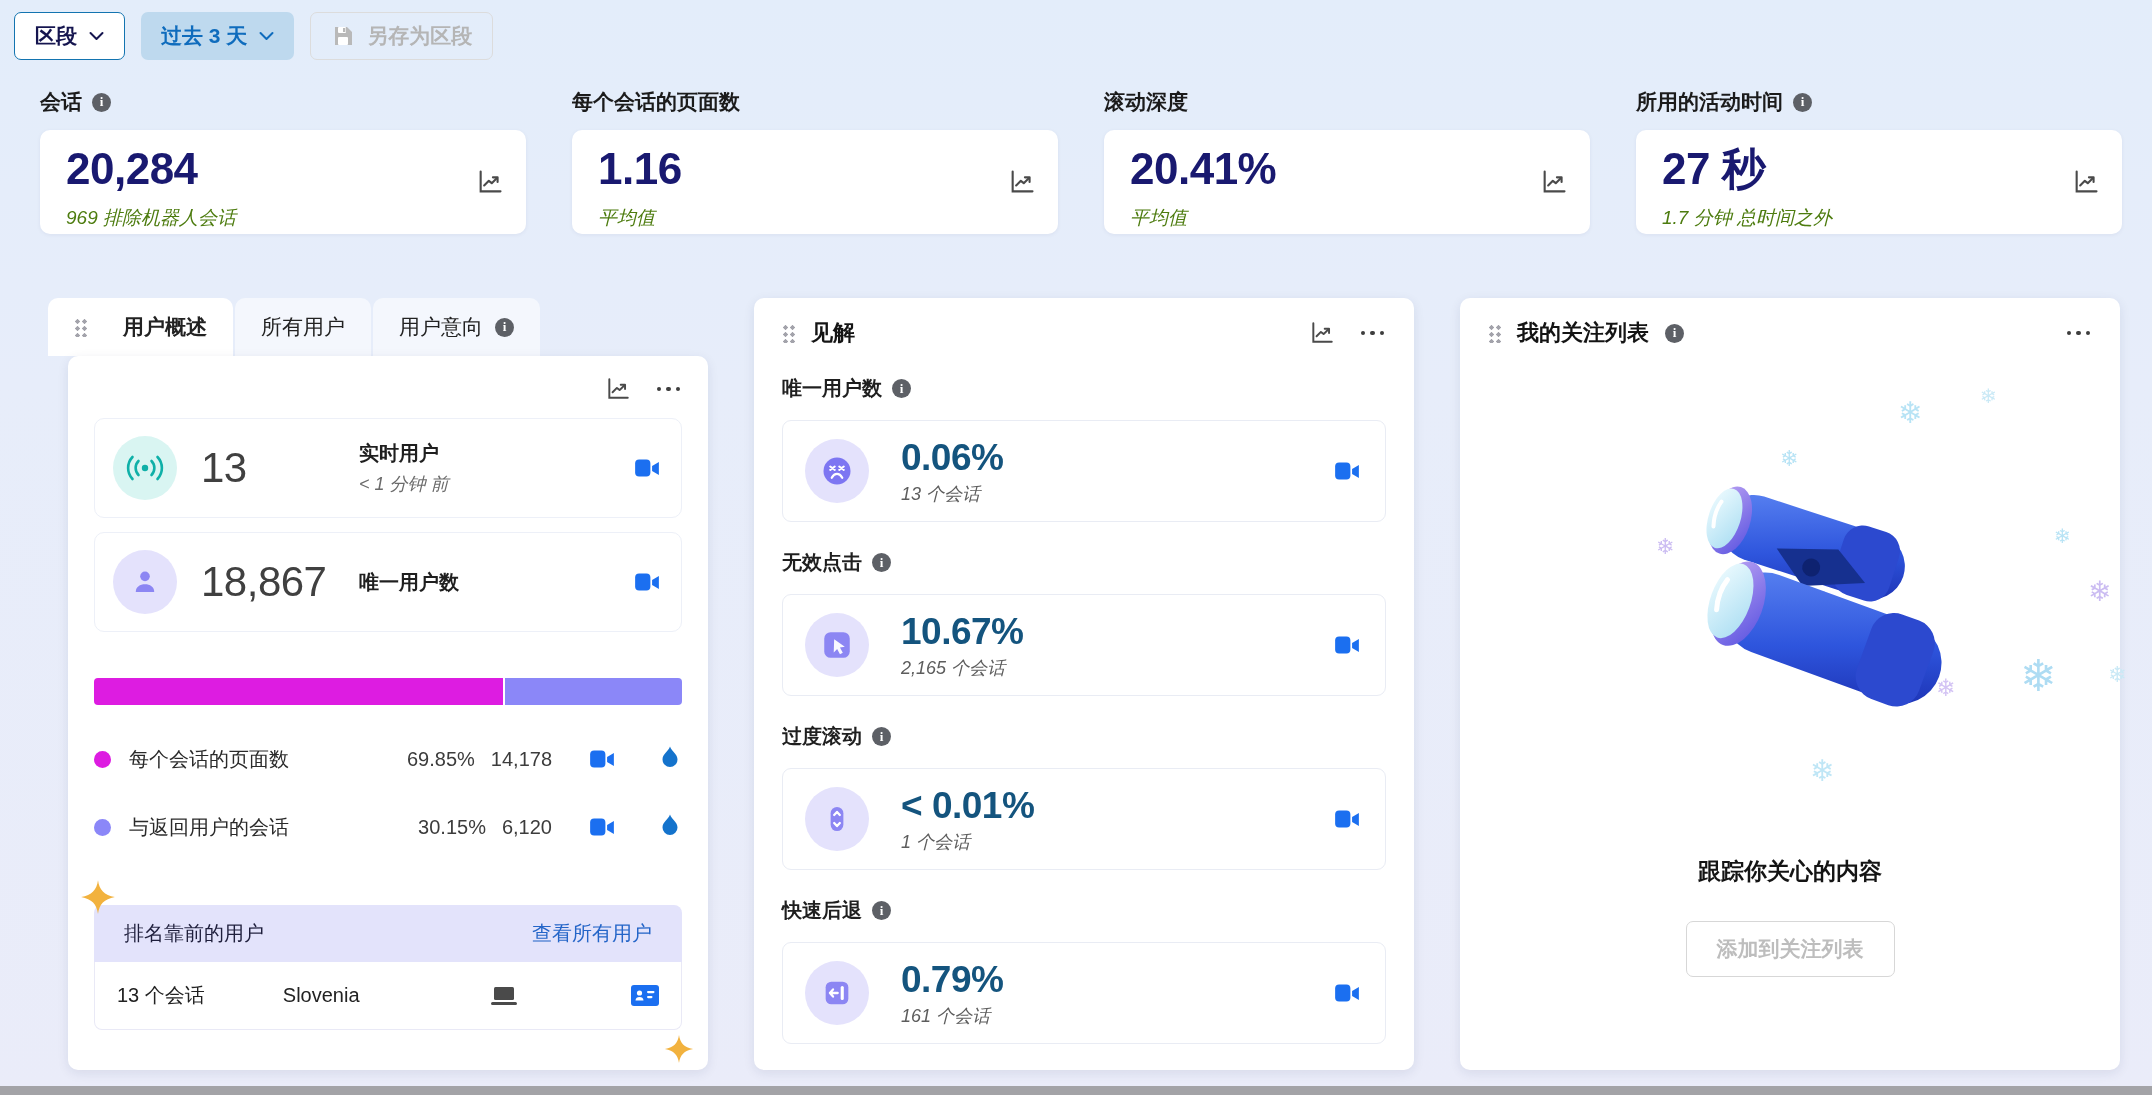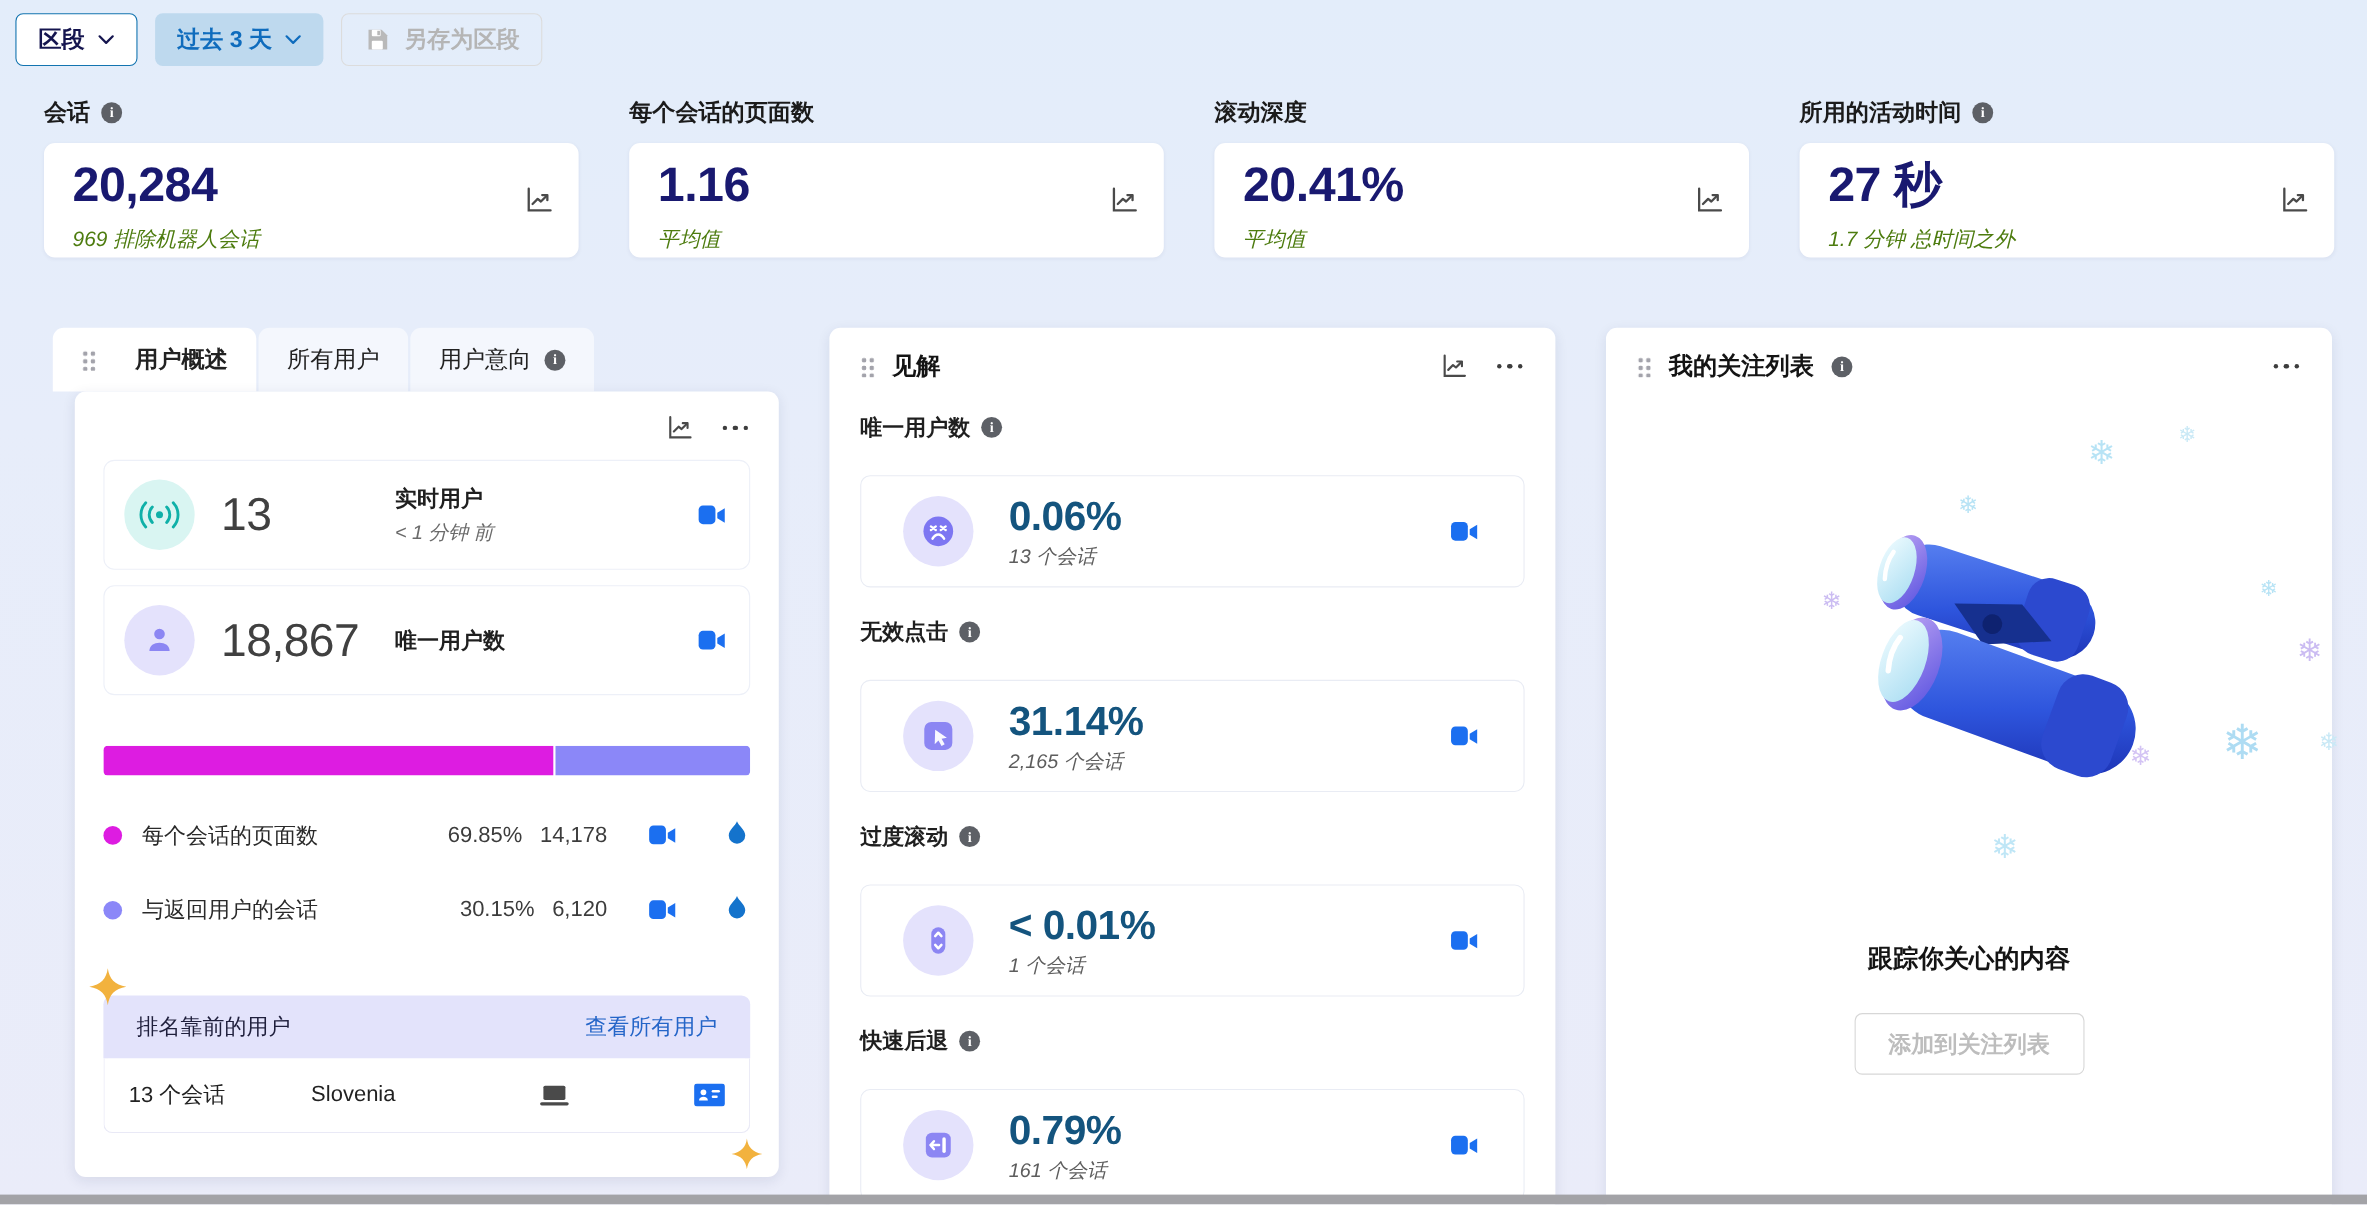--- a/index.html
+++ b/index.html
@@ -74,21 +74,21 @@
   .sparkle{position:absolute;width:36px;height:36px;}
   .sp-tl{top:-26px;left:-14px;}
   .sp-br{right:-12px;bottom:-34px;width:30px;height:30px;}
   
   .ins-card{padding:20px 28px;}
   .ins-hdr{display:flex;align-items:center;gap:16px;}
   .ins-title{font-size:22px;font-weight:700;color:#141414;}
   .ins-hdr .hdr-icons{margin-left:auto;}
   .ins-label{display:flex;align-items:center;gap:10px;font-size:20px;font-weight:700;margin-top:27px;}
   .ins-box{display:flex;align-items:center;border:1px solid #e9ecf4;border-radius:9px;
-           padding:13px 38px;margin-top:30px;height:102px;}
+           padding:13px 22px;margin-top:18px;height:102px;}
   .ins-val{font-size:37px;font-weight:700;color:#14547e;letter-spacing:-.5px;}
   .ins-sess{font-size:18px;font-style:italic;color:#5d5d5d;margin-top:3px;}
   .ins-txt{margin-left:32px;}
   
   .watch-card{padding:20px 28px;display:flex;flex-direction:column;position:relative;}
   .illus{position:relative;height:470px;margin-top:10px;}
   .flake{position:absolute;line-height:1;}
   .watch-heading{text-align:center;font-size:23px;font-weight:700;color:#141414;margin-top:28px;}
   .watch-btn{align-self:center;margin-top:34px;background:#fff;border:1.5px solid #d7d7d7;
              border-radius:7px;padding:13px 30px;font-size:21px;font-weight:700;color:#bdbdbd;cursor:default;}
@@ -354,21 +354,21 @@
         <span class="info"></span>
       </div>
     <div class="ins-box">
       <span class="circle c-lav">
         <svg width="34" height="34" viewBox="0 0 24 24">
             <rect x="3" y="3" width="18" height="18" rx="4.5" fill="#8c86f3"></rect>
           <path d="M10 8 l7.5 5.2 -3.4.6 2 3.6 -2 1.1 -2-3.6 -2.4 2.4 z" fill="#fff" opacity=".95"></path>
           </svg>
       </span>
       <span class="ins-txt">
-        <div class="ins-val">31.14%</div>
+        <div class="ins-val">10.67%</div>
         <div class="ins-sess">2,165 个会话</div>
       </span>
       <svg class="vid" viewBox="0 0 23 23">
           <use href="#video-ic"></use>
         </svg>
     </div>
 
     <div class="ins-label">
         <span>过度滚动</span>
         <span class="info"></span>

